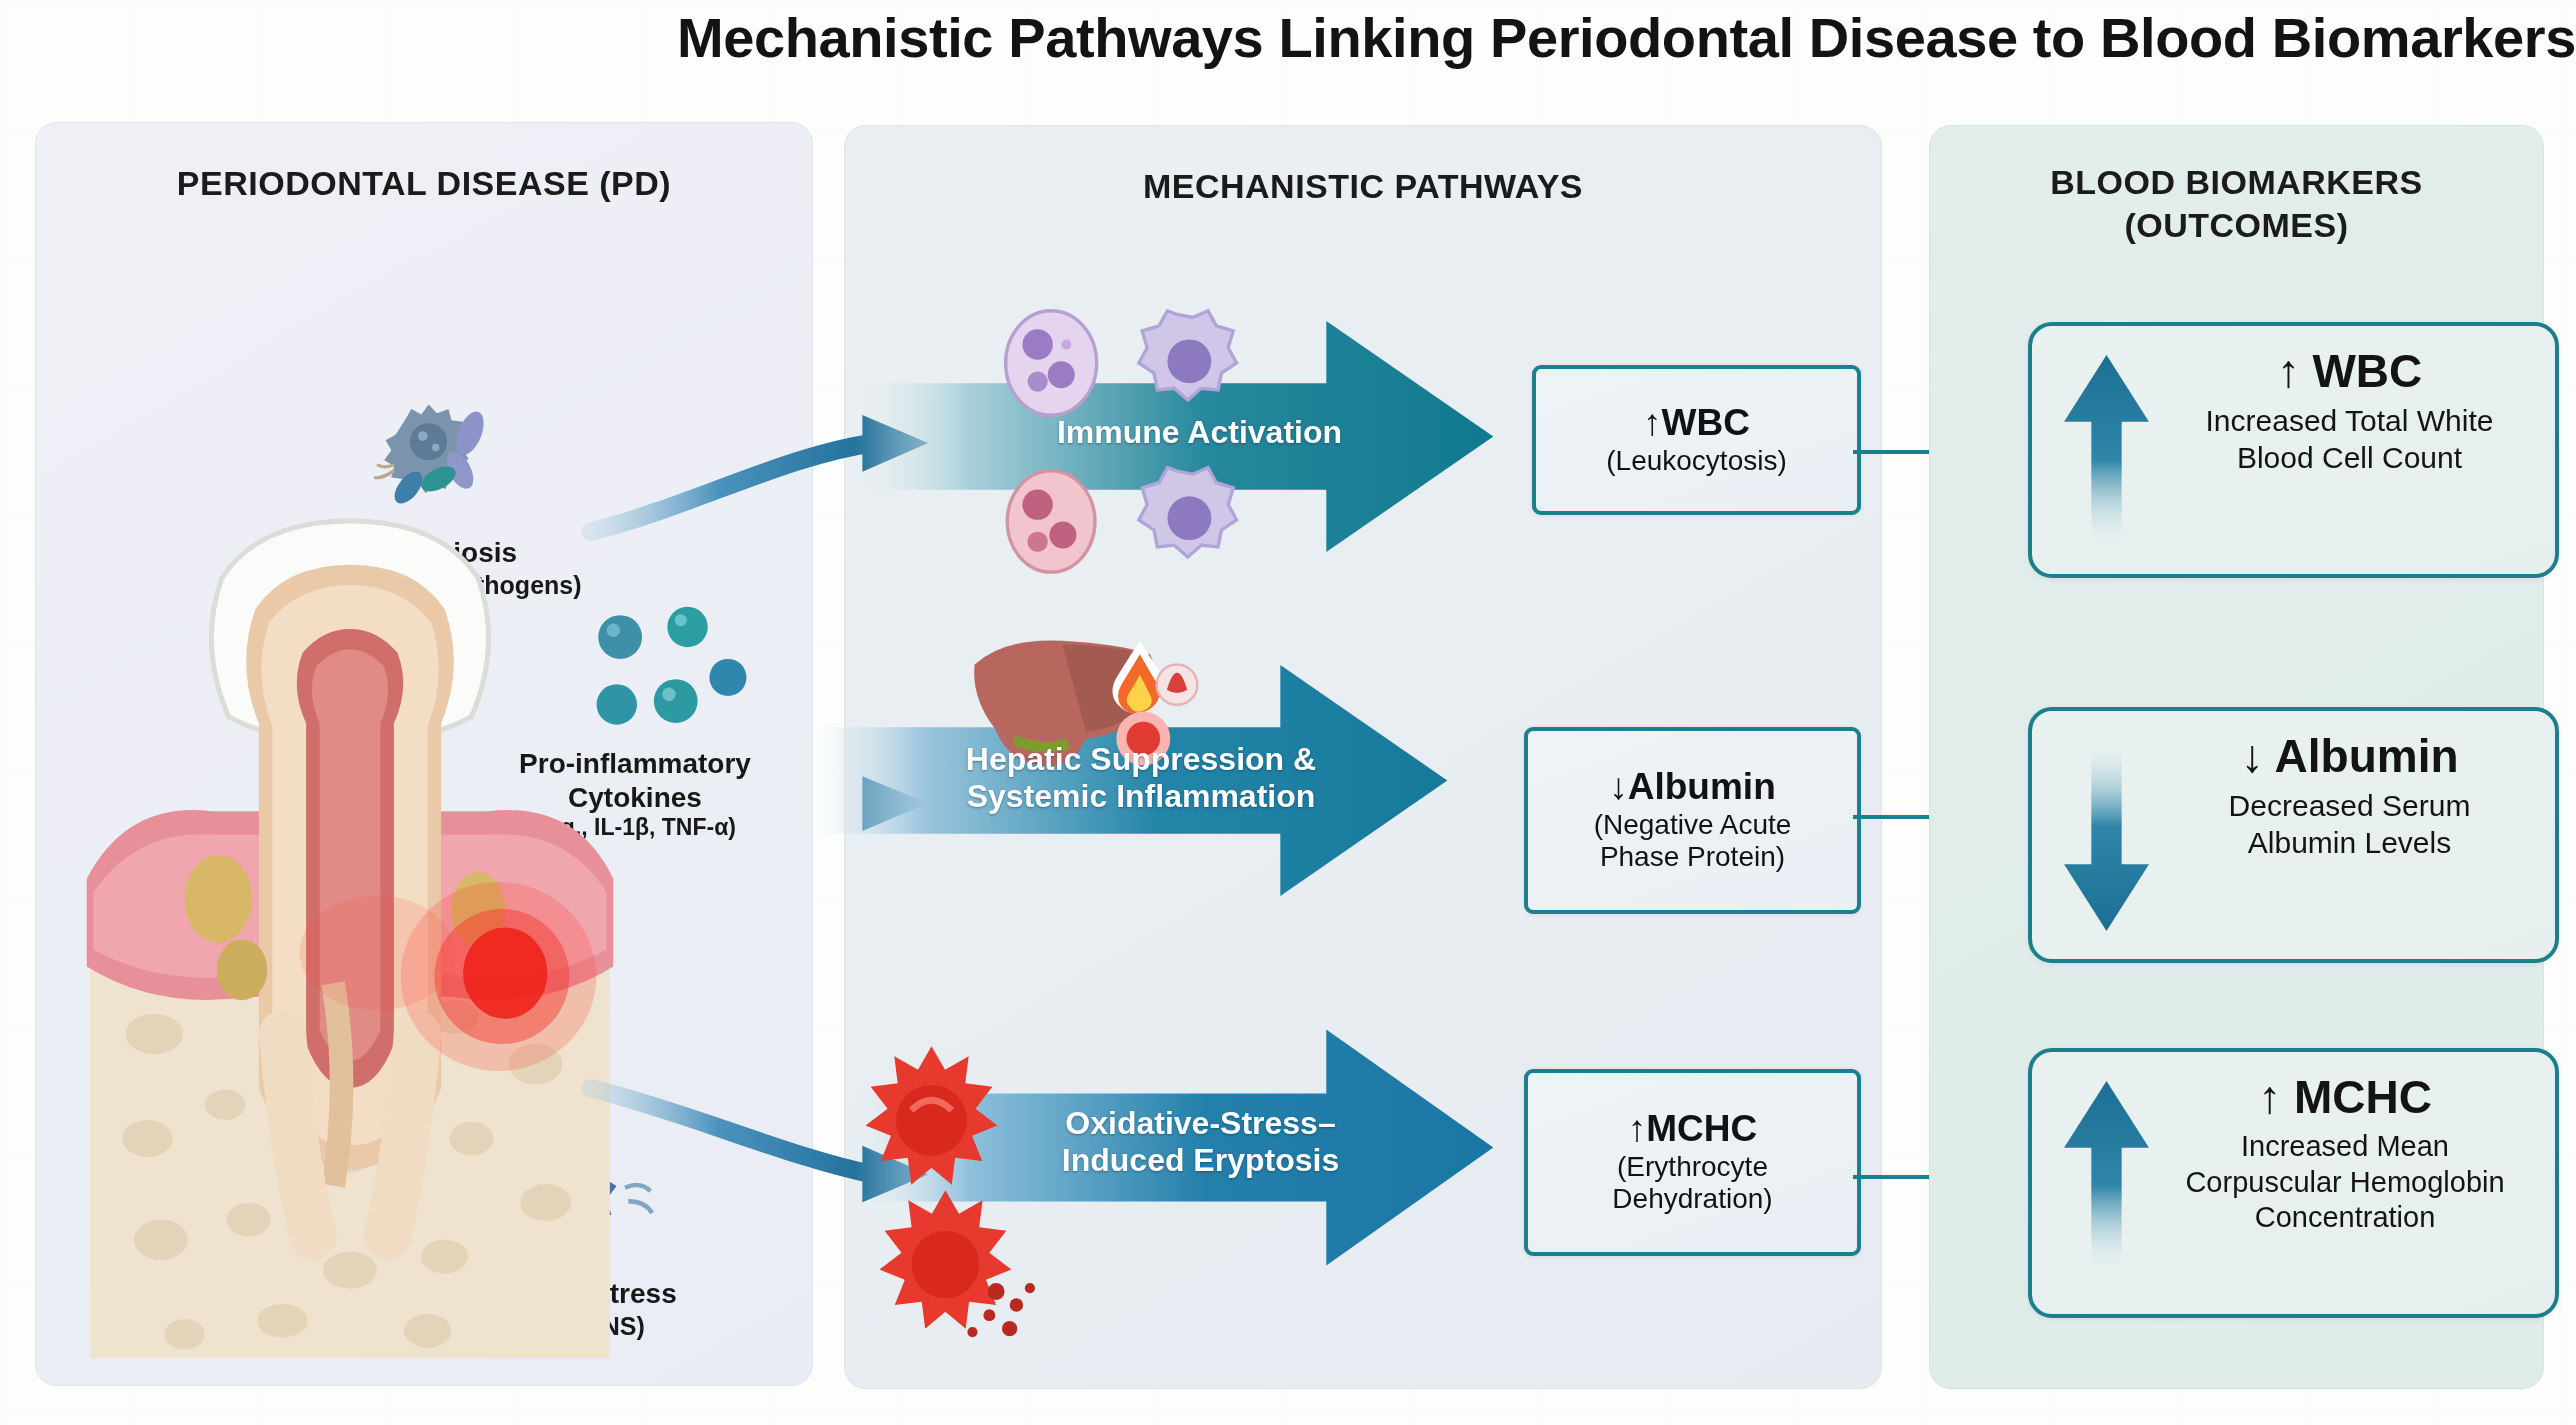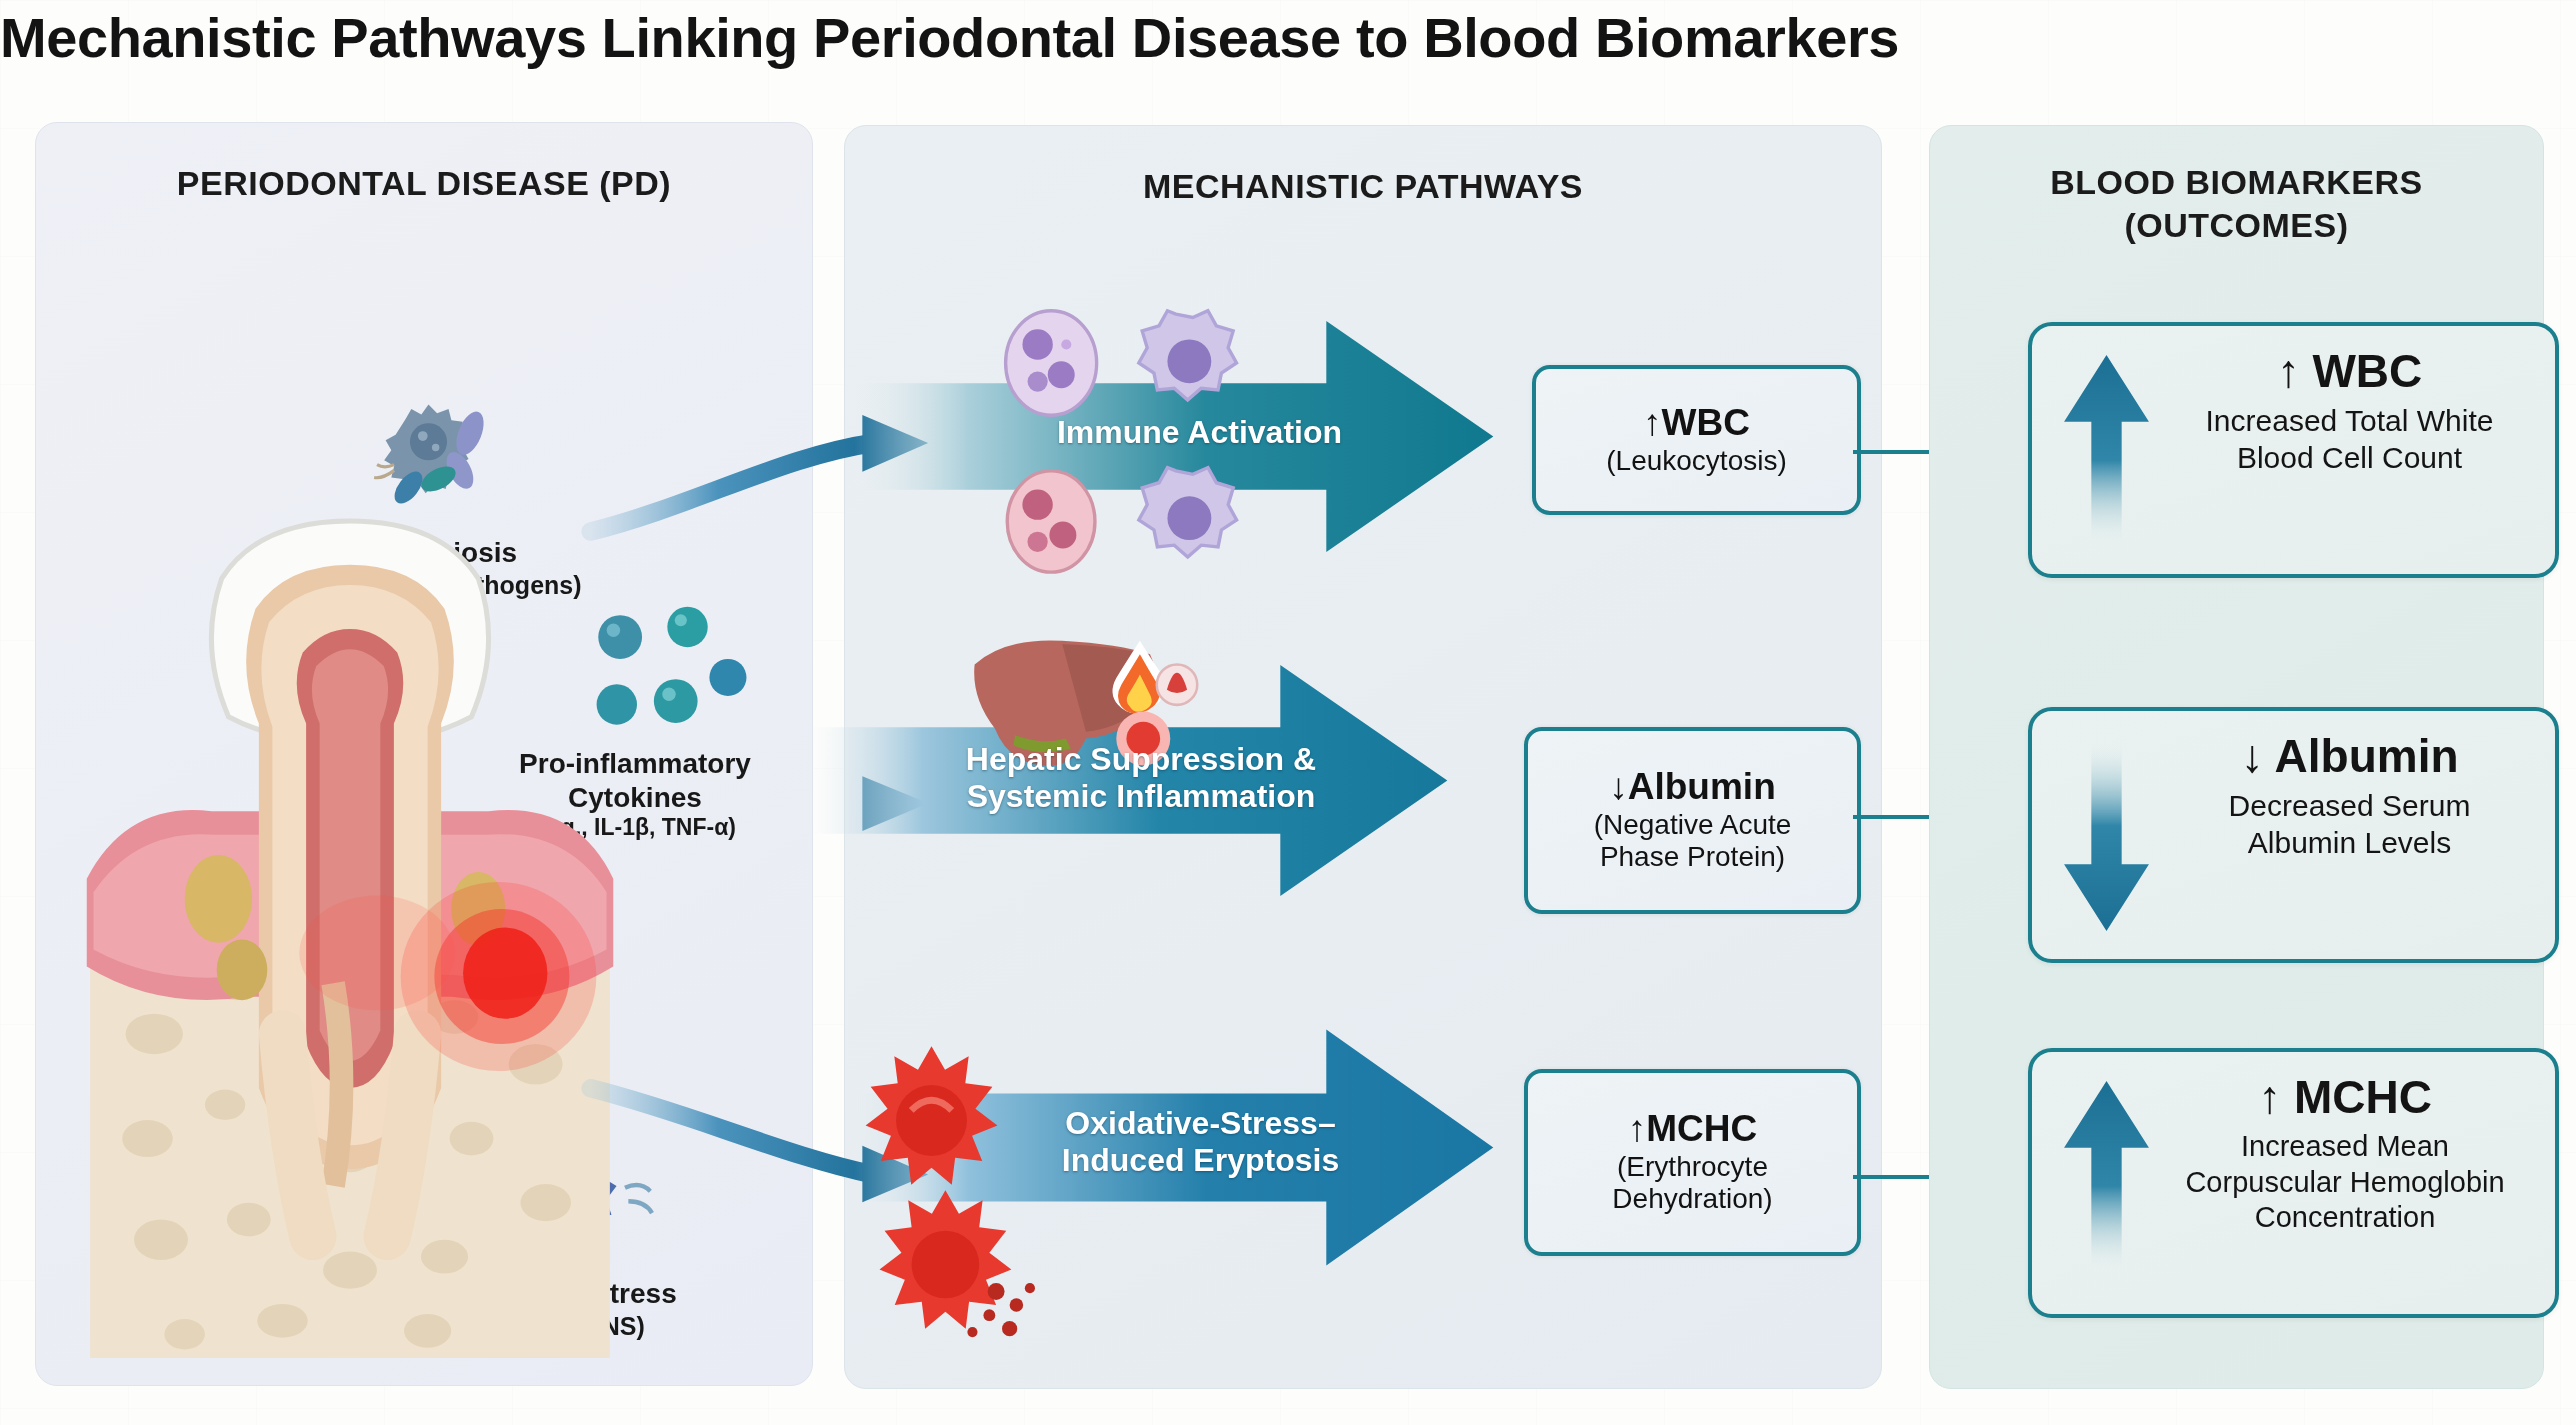--- a/index.html
+++ b/index.html
@@ -8,21 +8,21 @@
     font-family:"Liberation Sans",sans-serif;
     background:
       linear-gradient(to right, rgba(0,0,0,0.012) 0.8px, transparent 0.8px) 0 0/128px 100%,
       linear-gradient(to bottom, rgba(0,0,0,0.012) 0.8px, transparent 0.8px) 0 0/100% 128px,
       #fdfdfc;
   }
 
   
   #page-title{
     position:absolute;left:0;top:5px;width:2576px;
-    text-align:left;font-size:56px;font-weight:bold;color:#131313;
+    text-align:right;font-size:56px;font-weight:bold;color:#131313;
     letter-spacing:-0.4px;
   }
 
   
   .panel{position:absolute;border-radius:22px;}
   #panel-pd{left:35px;top:122px;width:776px;height:1262px;
     background:linear-gradient(150deg,#eef0f6 0%,#eceef5 55%,#e9ecf4 100%);
     border:1.7px solid #dfe3ec;}
   #panel-path{left:844px;top:125px;width:1036px;height:1262px;
     background:linear-gradient(150deg,#e9eff2 0%,#e7edf1 60%,#e5ebf0 100%);
@@ -70,21 +70,21 @@
   #arrow-hepatic{left:808px;top:658px;width:641px;height:245px;}
   #arrow-hepatic .arrow-label{left:84px;top:83px;width:498px;font-size:32px;}
   #arrow-eryptosis{left:854px;top:1021px;width:641px;height:253px;}
   #arrow-eryptosis .arrow-label{left:127px;top:84px;width:439px;font-size:32px;}
 
   
   .cell-art{position:absolute;}
 
   
   .mid-badge{
-    position:absolute;border:4.2px solid #1b7f8d;border-radius:18px;
+    position:absolute;border:4.2px solid #1b7f8d;border-radius:9px;
     background:linear-gradient(160deg,#eef3f6 0%,#e9eff4 100%);
     display:flex;flex-direction:column;align-items:center;justify-content:center;
     text-align:center;color:#121212;box-shadow:0 0.8px 4.2px rgba(0,0,0,.07);
   }
   .mid-badge .mb-main{font-size:37px;font-weight:bold;line-height:1.06;}
   .mid-badge .mb-sub{font-size:28px;line-height:1.15;margin-top:2.5px;}
   #badge-wbc{left:1532px;top:365px;width:321px;height:142px;}
   #badge-albumin{left:1524px;top:727px;width:329px;height:179px;}
   #badge-mchc{left:1524px;top:1069px;width:329px;height:179px;}
 

